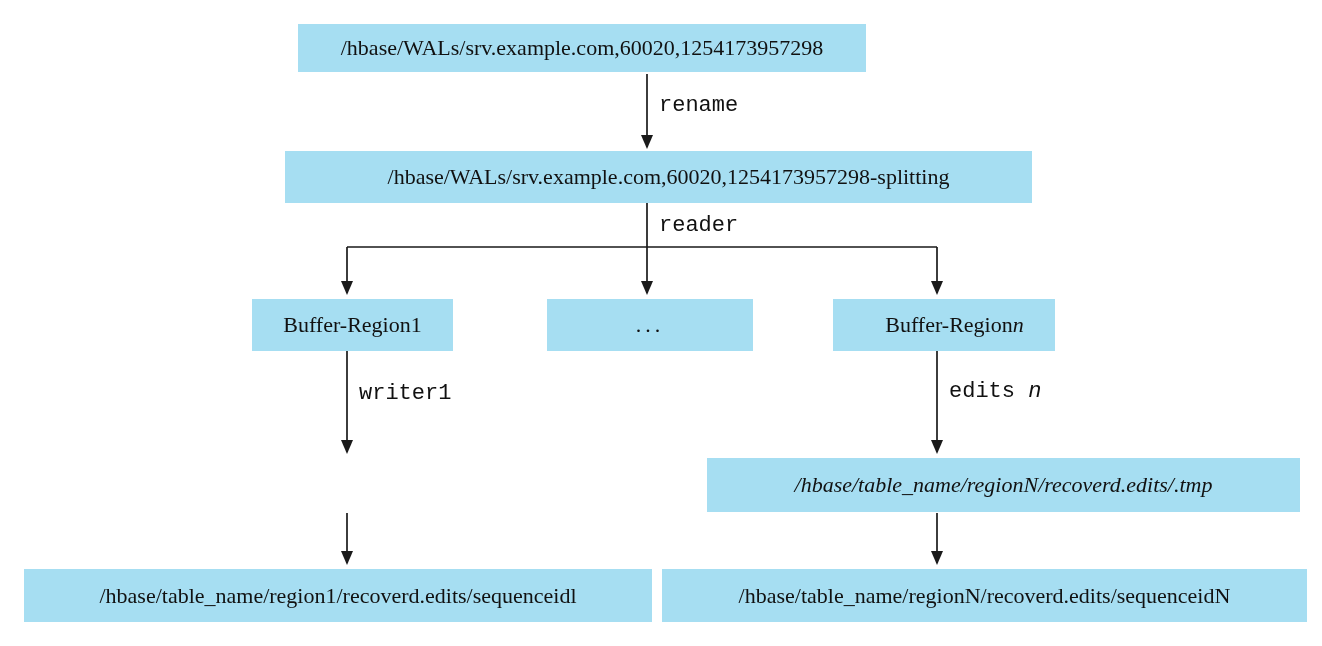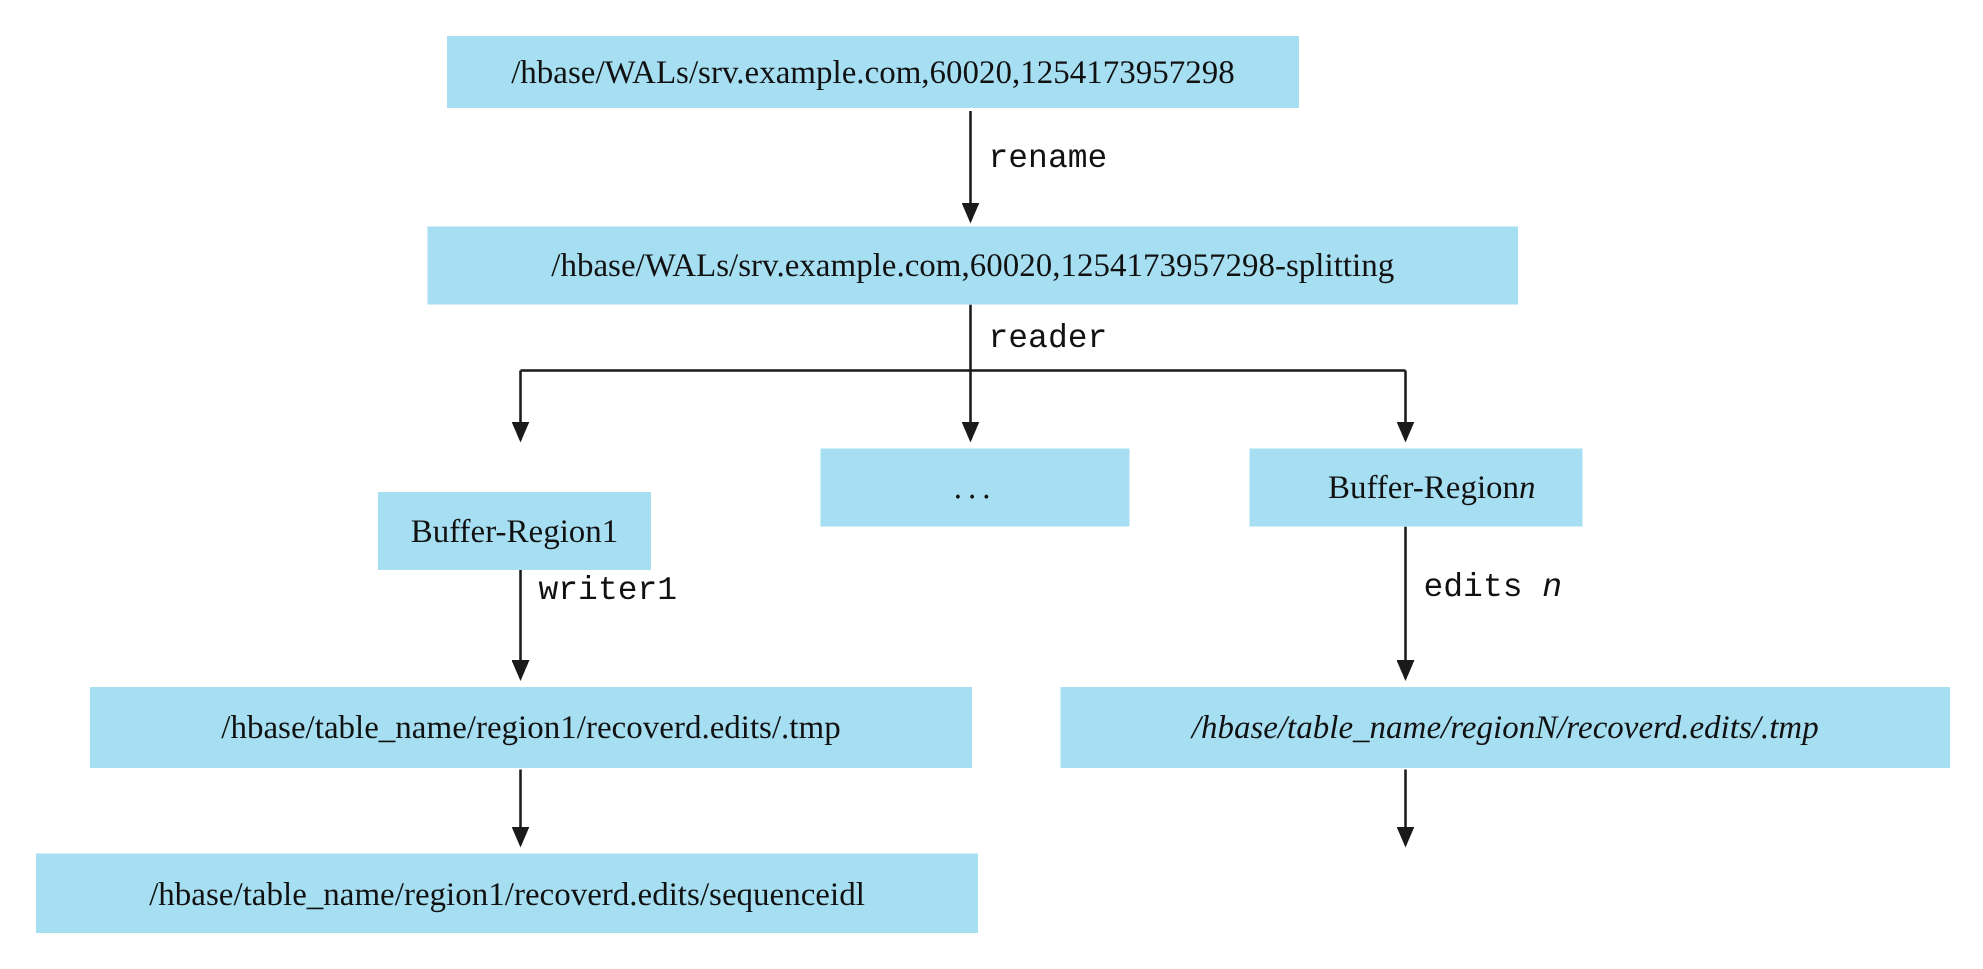--- a/index.html
+++ b/index.html
@@ -44,22 +44,22 @@
   }
   #edges path{
     stroke:var(--line);
     stroke-width:1.7;
     fill:none;
   }
   #edges .ah{fill:var(--line);stroke:none;}
 
   
   #n-wal      {left:298px; top:24px;  width:568px; height:48px;}
-  #n-walsplit {left:285px; top:151px; width:727px; height:52px;}
-  #n-br1      {left:252px; top:299px; width:182px; height:52px;margin-top:29px;}
+  #n-walsplit {left:285px; top:151px; width:727px; height:52px;padding-left:20px;}
+  #n-br1      {left:252px; top:299px; width:201px; height:52px;}
   #n-bell     {left:547px; top:299px; width:206px; height:52px; letter-spacing:4px;}
   #n-brn      {left:833px; top:299px; width:201px; height:52px;padding-left:21px;}
   #n-tmp1     {left:60px;  top:458px; width:588px; height:54px;}
   #n-tmpN     {left:707px; top:458px; width:593px; height:54px;font-style:italic;}
   #n-seq1     {left:24px;  top:569px; width:628px; height:53px;font-family:Liberation Serif, serif;}
   #n-seqN     {left:662px; top:569px; width:645px; height:53px;}
 
   
   #l-rename  {left:659px; top:95px;}
   #l-reader  {left:659px; top:215px;}
@@ -94,26 +94,26 @@
 
   <div class="node" id="n-br1">Buffer-Region1</div>
 
   <div class="node" id="n-bell">...</div>
 
   <div class="node" id="n-brn">
     <span>Buffer-Region </span>
       <span class="italic">n</span>
   </div>
 
-  <div class="node" id="n-tmp1">/hbase/table_name/region1/recoverd.edits/.tmp</div>
 
   <div class="node" id="n-tmpN">/hbase/table_name/regionN/recoverd.edits/.tmp</div>
 
   <div class="node" id="n-seq1">/hbase/table_name/region1/recoverd.edits/sequenceidl</div>
 
+  <div class="node" id="n-seqN">/hbase/table_name/regionN/recoverd.edits/sequenceidN</div>
 
   <div class="edge-label" id="l-rename">rename</div>
 
   <div class="edge-label" id="l-reader">reader</div>
 
   <div class="edge-label" id="l-writer1">writer1</div>
 
   <div class="edge-label" id="l-writern">
     <span>edits </span><span class="italic">n</span>
   </div>

